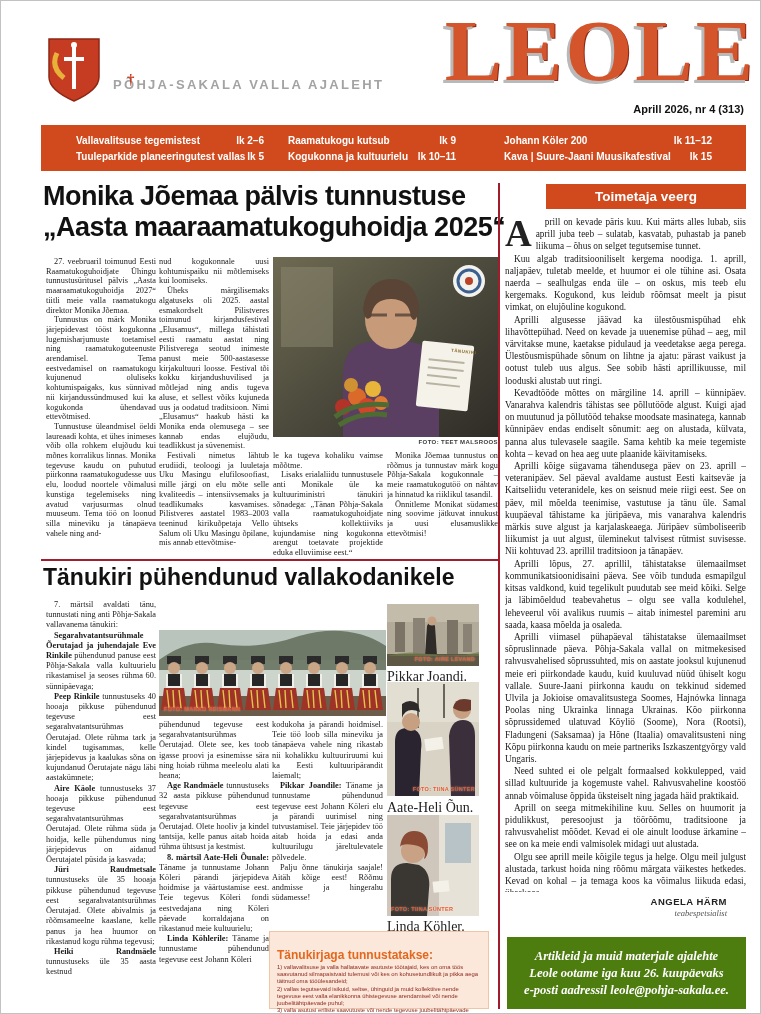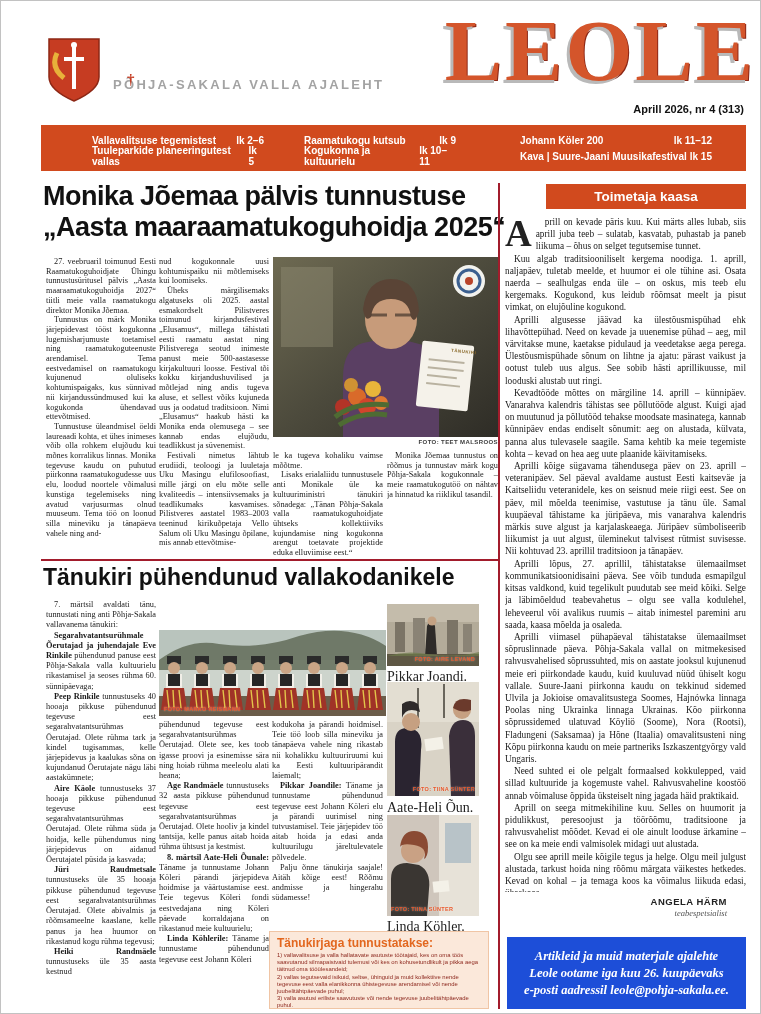--- a/index.html
+++ b/index.html
@@ -14,21 +14,21 @@
   .dagger{left:126px;top:70px;color:#c63c22;font-size:15px;font-weight:bold;}
   .leole{left:300px;top:2px;right:4px;text-align:right;
          font-family:"Liberation Serif",serif;font-weight:bold;font-size:86px;line-height:96px;
          letter-spacing:3px;color:#d4552b;text-shadow:-3px 3px 0 #b9b9b9,1px 1px 0 #8d2715;}
   .issue{left:464px;top:102px;right:16px;text-align:right;font-family:"Liberation Sans",sans-serif;
          font-weight:bold;font-size:11px;color:#111;}
   
   .navbar{left:40px;top:124px;width:705px;height:46px;background:#d14a1e;}
   .navgroup{position:absolute;top:7px;font-family:"Liberation Sans",sans-serif;color:#fff;}
   .navrow{display:flex;height:16px;align-items:center;cursor:pointer;}
-  .navrow .lbl{font-weight:bold;font-size:10px;margin-left:16px;}
+  .navrow .lbl{font-weight:bold;font-size:10px;}
   .navrow .pg{font-weight:bold;font-size:10px;margin-left:auto;}
   
   .headline{left:42px;top:180px;width:500px;font-family:"Liberation Sans",sans-serif;
             font-weight:bold;font-size:27px;line-height:31px;letter-spacing:-0.5px;color:#111;}
   .headline2{left:42px;top:563px;width:420px;font-family:"Liberation Sans",sans-serif;
              font-weight:bold;font-size:23px;color:#111;}
   
   .col{overflow:hidden;text-align:justify;}
   .col p{margin:0;text-indent:8px;}
   .col p.cont{text-indent:0;}
@@ -44,37 +44,37 @@
           display:flex;align-items:center;justify-content:center;}
   .edbody{left:504px;top:215px;width:241px;height:676px;font-size:9.3px;line-height:12.2px;
           text-align:justify;overflow:hidden;}
   .edbody p{margin:0;text-indent:9px;}
   .edbody p:first-child{text-indent:0;}
   .dropcap{float:left;font-size:37px;line-height:31px;font-weight:bold;padding:2px 4px 0 0;color:#222;}
   .signame{left:504px;top:895px;width:222px;text-align:right;font-family:"Liberation Sans",sans-serif;
            font-weight:bold;font-size:9.5px;letter-spacing:.5px;color:#222;}
   .sigrole{left:504px;top:907px;width:222px;text-align:right;font-style:italic;font-size:8.5px;color:#555;}
   
-  .subbox{left:506px;top:936px;width:239px;height:72px;background:#1d4ed8;color:#fff;
+  .subbox{left:506px;top:936px;width:239px;height:72px;background:#4d7c0f;color:#fff;
           display:flex;flex-direction:column;justify-content:center;text-align:center;
           font-family:"Liberation Serif",serif;font-style:italic;font-weight:bold;
           font-size:12.5px;line-height:17px;}
   
   .photo{overflow:hidden;background:#888;}
   .credit-on{position:absolute;font-family:"Liberation Sans",sans-serif;font-weight:bold;
              font-size:5.5px;color:#e8array5a2a;color:#e8572a;letter-spacing:.3px;
              text-shadow:0 0 2px rgba(255,255,255,.55);}
   .credit-under{font-family:"Liberation Sans",sans-serif;font-weight:bold;font-size:6px;
                 color:#3b3b3b;letter-spacing:.4px;text-align:right;}
   .caption{font-size:14px;color:#222;}
   .cert-label{position:absolute;font-family:"Liberation Sans",sans-serif;font-weight:bold;
               font-size:4.5px;color:#8a6a2a;letter-spacing:.5px;transform:rotate(6deg);}
   
   .recbox{left:268px;top:930px;width:220px;height:78px;background:#fbe8da;border:1px solid #f0c5a5;
-          box-sizing:border-box;padding:4px 7px;}
+          box-sizing:border-box;padding:16px 7px;}
   .rectitle{font-family:"Liberation Sans",sans-serif;font-weight:bold;font-size:12px;color:#e2671f;margin:0 0 2px 0;}
   .recbox .items p{margin:0;font-size:5.9px;line-height:7.2px;color:#8e2a20;text-indent:0;
                    font-family:"Liberation Sans",sans-serif;}
 </style>
 </head>
 <body>
 
 <div class="page">
 
   <div class="abs shield">
@@ -173,26 +173,27 @@
     <span class="cert-label" style="right:22px;top:92px;">TÄNUKIRI</span>
   </div>
   <div class="abs credit-under" style="left:272px;top:438px;width:225px;">FOTO: TEET MALSROOS</div>
 
   <div class="abs col mcol" style="left:272px;top:450px;width:110px;height:106px;">
       <p class="cont">le ka tugeva kohaliku vaimse mõõtme.</p>
       <p>Lisaks erialaliidu tunnustusele anti Monikale üle ka kultuuriministri tänukiri sõnadega: „Tänan Põhja-Sakala valla raamatukoguhoidjate ühtseks kollektiiviks kujundamise ning kogukonna arengut toetavate projektide eduka elluviimise eest.“</p>
     </div>
   <div class="abs col mcol" style="left:386px;top:450px;width:111px;height:106px;">
       <p>Monika Jõemaa tunnustus on rõõmus ja tunnustav märk kogu Põhja-Sakala kogukonnale – meie raamatukogutöö on nähtav ja hinnatud ka riiklikul tasandil.</p>
+      <p>Õnnitleme Monikat südamest ning soovime jätkuvat innukust ja uusi elusamuslikke ettevõtmisi!</p>
     </div>
 
   <div class="abs vline"></div>
   <div class="abs hline"></div>
 
-  <div class="abs edhead">Toimetaja kaasa</div>
+  <div class="abs edhead">Toimetaja veerg</div>
   <div class="abs edbody">
     <span class="dropcap">A</span>
   <p>prill on kevade päris kuu. Kui märts alles lubab, siis aprill juba teeb – sulatab, kasvatab, puhastab ja paneb liikuma – õhus on selget tegutsemise tunnet.</p>
       <p>Kuu algab traditsiooniliselt kergema noodiga. 1. aprill, naljapäev, tuletab meelde, et huumor ei ole tühine asi. Osata naerda – sealhulgas enda üle – on oskus, mis teeb elu kergemaks. Kogukond, kus leidub rõõmsat meelt ja pisut vimkat, on elujõuline kogukond.</p>
       <p>Aprilli algusesse jäävad ka ülestõusmispühad ehk lihavõttepühad. Need on kevade ja uuenemise pühad – aeg, mil värvitakse mune, kaetakse pidulaud ja veedetakse aega perega. Ülestõusmispühade sõnum on lihtne ja ajatu: pärast vaikust ja ootust tuleb uus algus. See sobib hästi aprillikuusse, mil looduski alustab uut ringi.</p>
       <p>Kevadtööde mõttes on märgiline 14. aprill – künnipäev. Vanarahva kalendris tähistas see põllutööde algust. Kuigi ajad on muutunud ja põllutööd tehakse moodsate masinatega, kannab künnipäev endas endiselt sõnumit: aeg on alustada, külvata, panna alus tulevasele saagile. Sama kehtib ka meie tegemiste kohta – kevad on hea aeg uute plaanide käivitamiseks.</p>
       <p>Aprilli kõige sügavama tähendusega päev on 23. aprill – veteranipäev. Sel päeval avaldame austust Eesti kaitseväe ja Kaitseliidu veteranidele, kes on seisnud meie riigi eest. See on päev, mil mõelda teenimise, vastutuse ja tänu üle. Samal kuupäeval tähistame ka jüripäeva, mis vanarahva kalendris märkis suve algust ja karjalaskeaega. Jüripäev sümboliseerib liikumist ja uut algust, üleminekut talvisest rütmist suvisesse. Nii kohtuvad 23. aprillil traditsioon ja tänapäev.</p>
       <p>Aprilli lõpus, 27. aprillil, tähistatakse ülemaailmset kommunikatsioonidisaini päeva. See võib tunduda esmapilgul kitsas valdkond, kuid tegelikult puudutab see meid kõiki. Selge ja läbimõeldud teabevahetus – olgu see valla kodulehel, leheveerul või avalikus ruumis – aitab inimestel paremini aru saada, kaasa mõelda ja osaleda.</p>
       <p>Aprilli viimasel pühapäeval tähistatakse ülemaailmset sõpruslinnade päeva. Põhja-Sakala vallal on mitmekesised rahvusvahelised sõprussuhted, mis on aastate jooksul kujunenud meie eri piirkondade kaudu, kuid kuuluvad nüüd ühiselt kogu vallale. Suure-Jaani piirkonna kaudu on tekkinud sidemed Ulvila ja Jokioise omavalitsustega Soomes, Hajnówka linnaga Poolas ning Ukrainka linnaga Ukrainas. Kõo piirkonna sõprussidemed ulatuvad Köyliö (Soome), Nora (Rootsi), Fladungeni (Saksamaa) ja Hõne (Itaalia) omavalitsusteni ning Kõpu piirkonna kaudu on meie partneriks Iszkaszentgyörgy vald Ungaris.</p>
       <p>Need suhted ei ole pelgalt formaalsed kokkulepped, vaid sillad kultuuride ja kogemuste vahel. Rahvusvaheline koostöö annab võimaluse õppida üksteiselt ning jagada häid praktikaid.</p>

